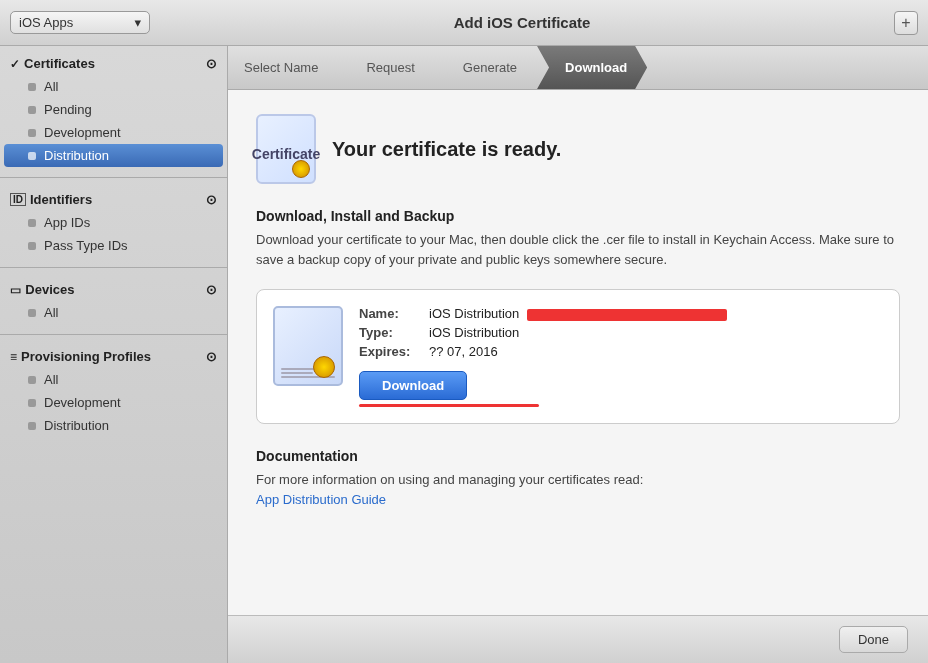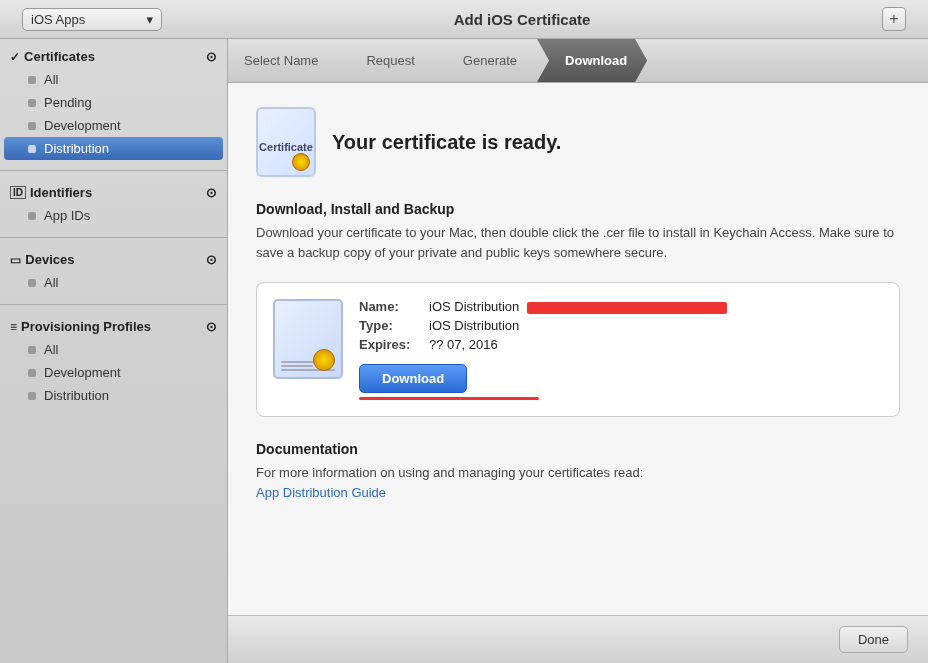--- a/index.html
+++ b/index.html
@@ -1,26 +1,26 @@
 <!DOCTYPE html>
 <html><head>
   <meta charset="utf-8">
   <style>
     * { margin: 0; padding: 0; box-sizing: border-box; }
     body { width: 928px; height: 663px; font-family: -apple-system, "Helvetica Neue", Arial, sans-serif; font-size: 13px; background: #c8c8c8; overflow: hidden; display: flex; flex-direction: column; }
 
     
     .top-bar {
-      height: 39px;
+      height: 46px;
       background: linear-gradient(to bottom, #e8e8e8, #d0d0d0);
       border-bottom: 1px solid #aaa;
       display: flex;
       align-items: center;
       justify-content: space-between;
-      padding: 0 22px;
+      padding: 0 10px;
     }
     .top-bar-title {
       flex: 1;
       text-align: center;
       font-size: 15px;
       font-weight: 600;
       color: #333;
     }
     .ios-apps-select {
       display: flex;
@@ -179,21 +179,21 @@
       display: flex;
       align-items: center;
       justify-content: center;
       flex-direction: column;
       font-size: 10px;
       color: #557;
       position: relative;
       flex-shrink: 0;
     }
     .cert-icon-large .cert-text {
-      font-size: 11px;
+      font-size: 14px;
       font-weight: bold;
       color: #446;
       margin-top: 10px;
     }
     .cert-icon-large .cert-badge {
       width: 18px;
       height: 18px;
       background: radial-gradient(circle, #ffd700, #cc8800);
       border-radius: 50%;
       position: absolute;
@@ -388,20 +388,24 @@
 
     <div class="sidebar-section">
       <div class="sidebar-section-header">
         <span style="font-size:10px;font-weight:bold;border:1px solid #555;padding:0 2px;margin-right:4px;">ID</span>
         <span style="flex:1">Identifiers</span>
         <span>⊙</span>
       </div>
       <div class="sidebar-item">
         <span class="dot"></span>
         <span>App IDs</span>
+      </div>
+      <div class="sidebar-item">
+        <span class="dot"></span>
+        <span>Pass Type IDs</span>
       </div>
     </div>
 
     <div class="sidebar-divider"></div>
 
     <div class="sidebar-section">
       <div class="sidebar-section-header">
         <span style="font-size:12px;margin-right:4px;">▭</span>
         <span style="flex:1">Devices</span>
         <span>⊙</span>

